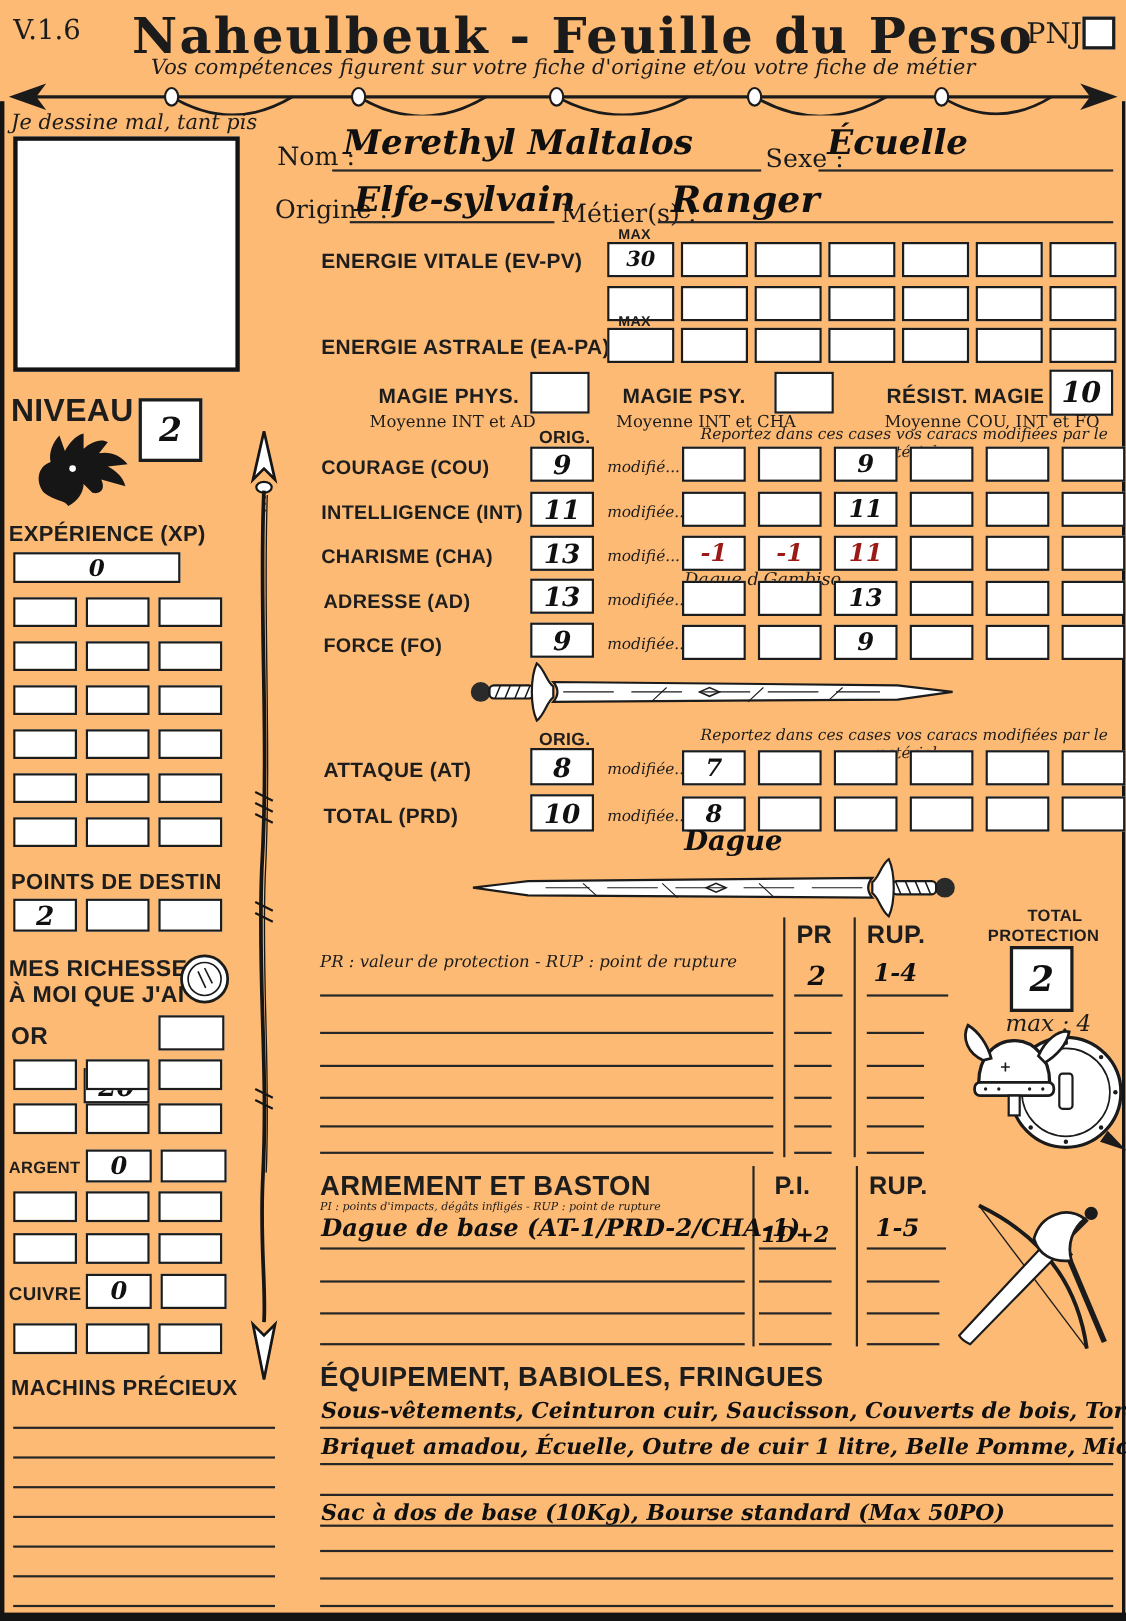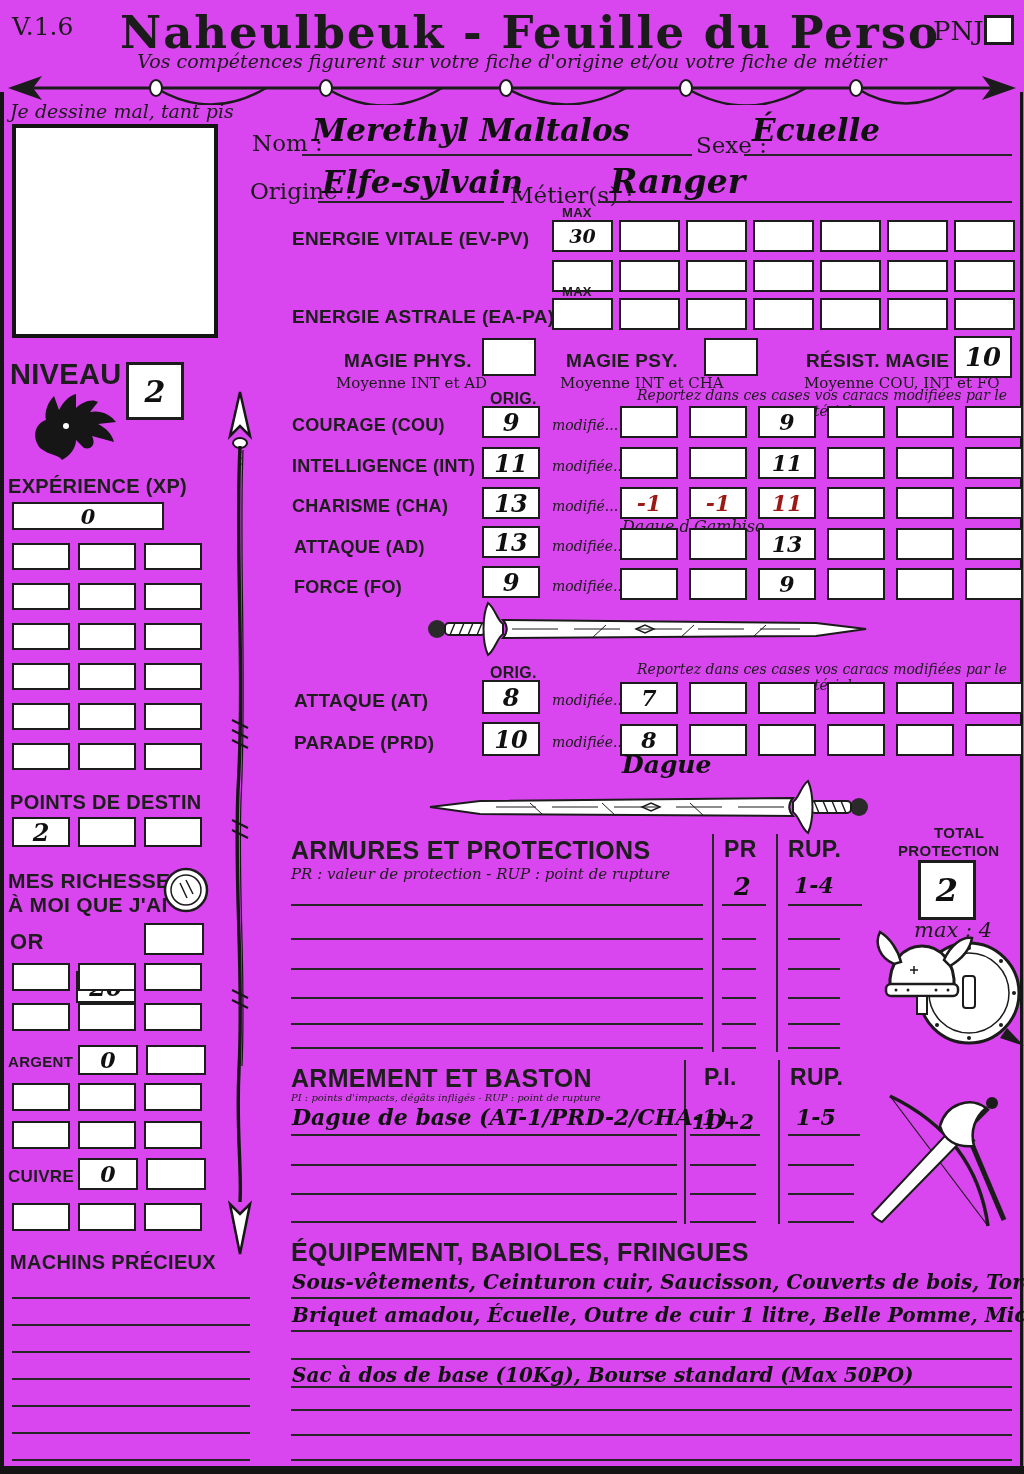--- a/index.html
+++ b/index.html
@@ -1,16 +1,16 @@
 <!DOCTYPE html>
 <html><head>
 <meta charset="utf-8">
 <style>
   html,body{margin:0;padding:0;background:#9a9a9a}
-  .page{position:relative;width:1024px;height:1474px;background:#d946ef;color:#1b1b1b;overflow:hidden;
+  .page{position:relative;width:1024px;height:1474px;background:#fdba74;color:#1b1b1b;overflow:hidden;
         font-family:"Liberation Sans",sans-serif}
   .abs{position:absolute;white-space:nowrap}
   .hd{font-family:"Liberation Sans",sans-serif;font-weight:bold;color:#1d1d1d;letter-spacing:.3px}
   .cal{font-family:"DejaVu Serif",serif;color:#1b1b1b}
   .cal-i{font-family:"DejaVu Serif",serif;font-style:italic;color:#1b1b1b}
   .hw{font-family:"DejaVu Serif",serif;font-style:italic;font-weight:600;color:#101010}
   .red{color:#9b1a15}
   .bx{position:absolute;border:2px solid #1c1c1c;background:#fff;display:flex;align-items:center;justify-content:center}
   .ln{position:absolute;height:0;border-top:2px solid #262626}
   .vln{position:absolute;width:0;border-left:2px solid #262626}
@@ -288,21 +288,21 @@
     </div>
   <div class="bx" style="left:896px;top:487px;width:54px;height:28px">
       <span class="hw" style="font-size:22px"></span>
     </div>
   <div class="bx" style="left:965px;top:487px;width:54px;height:28px">
       <span class="hw" style="font-size:22px"></span>
     </div>
   <div class="abs cal-i" style="left:622px;top:517px;font-size:16px">Dague d</div>
   <div class="abs cal-i" style="left:694px;top:517px;font-size:16px">Gambiso</div>
 
-  <div class="abs hd" style="left:294px;top:537px;font-size:18px">ATTAQUE (AD)</div>
+  <div class="abs hd" style="left:294px;top:537px;font-size:18px">ADRESSE (AD)</div>
   <div class="bx" style="left:482px;top:526px;width:54px;height:28px">
       <span class="hw" style="font-size:24px">13</span>
     </div>
   <div class="abs cal-i" style="left:552px;top:538px;font-size:14px">modifiée...</div>
   <div class="bx" style="left:620px;top:528px;width:54px;height:28px">
       <span class="hw" style="font-size:22px"></span>
     </div>
   <div class="bx" style="left:689px;top:528px;width:54px;height:28px">
       <span class="hw" style="font-size:22px"></span>
     </div>
@@ -376,21 +376,21 @@
   <div class="bx" style="left:827px;top:682px;width:54px;height:28px">
       <span class="hw" style="font-size:22px"></span>
     </div>
   <div class="bx" style="left:896px;top:682px;width:54px;height:28px">
       <span class="hw" style="font-size:22px"></span>
     </div>
   <div class="bx" style="left:965px;top:682px;width:54px;height:28px">
       <span class="hw" style="font-size:22px"></span>
     </div>
 
-  <div class="abs hd" style="left:294px;top:732px;font-size:19px">PARADE (PRD)</div>
+  <div class="abs hd" style="left:294px;top:732px;font-size:19px">TOTAL (PRD)</div>
   <div class="bx" style="left:482px;top:722px;width:54px;height:30px">
       <span class="hw" style="font-size:24px">10</span>
     </div>
   <div class="abs cal-i" style="left:552px;top:734px;font-size:14px">modifiée...</div>
   <div class="bx" style="left:620px;top:724px;width:54px;height:28px">
       <span class="hw" style="font-size:22px">8</span>
     </div>
   <div class="bx" style="left:689px;top:724px;width:54px;height:28px">
       <span class="hw" style="font-size:22px"></span>
     </div>
@@ -415,21 +415,20 @@
       <rect x="21" y="25" width="40" height="12" rx="4" fill="#fff" stroke="#1b1b1b" stroke-width="2"></rect>
       <path d="M31,25 l-5,12 M40,25 l-5,12 M49,25 l-5,12 M58,25 l-5,12" stroke="#1b1b1b" stroke-width="1.4"></path>
       <path d="M64,5 C58,18 58,44 64,57 C71,52 73,40 79,36 L79,26 C73,22 71,10 64,5 Z" fill="#fff" stroke="#1b1b1b" stroke-width="2"></path>
       <path d="M79,22 L392,25 L442,31 L392,38 L79,40 C84,34 84,28 79,22 Z" fill="#fff" stroke="#1b1b1b" stroke-width="2"></path>
       <path d="M88,31 L376,31" stroke="#1b1b1b" stroke-width="1" stroke-dasharray="46,16"></path>
       <path d="M168,40 l14,-13 M256,40 l14,-13 M330,38 l12,-11" stroke="#1b1b1b" stroke-width="1"></path>
       <path d="M212,31 l9,-4 9,4 -9,4 z" fill="none" stroke="#1b1b1b" stroke-width="1.4"></path>
     </g>
   </svg>
 
-  <div class="abs hd" style="left:291px;top:836px;font-size:25px">ARMURES ET PROTECTIONS</div>
   <div class="abs cal-i" style="left:291px;top:865px;font-size:15px">PR : valeur de protection - RUP : point de rupture</div>
   <div class="vln" style="left:712px;top:834px;height:218px"></div>
   <div class="vln" style="left:776px;top:834px;height:218px"></div>
   <div class="abs hd" style="left:724px;top:836px;font-size:23px">PR</div>
   <div class="abs hd" style="left:788px;top:836px;font-size:23px">RUP.</div>
 
   <div class="abs hw" style="left:734px;top:872px;font-size:24px">2</div>
   <div class="abs hw" style="left:794px;top:872px;font-size:22px">1-4</div>
   <div class="ln" style="left:291px;top:904px;width:412px"></div>
   <div class="ln" style="left:722px;top:904px;width:44px"></div>

